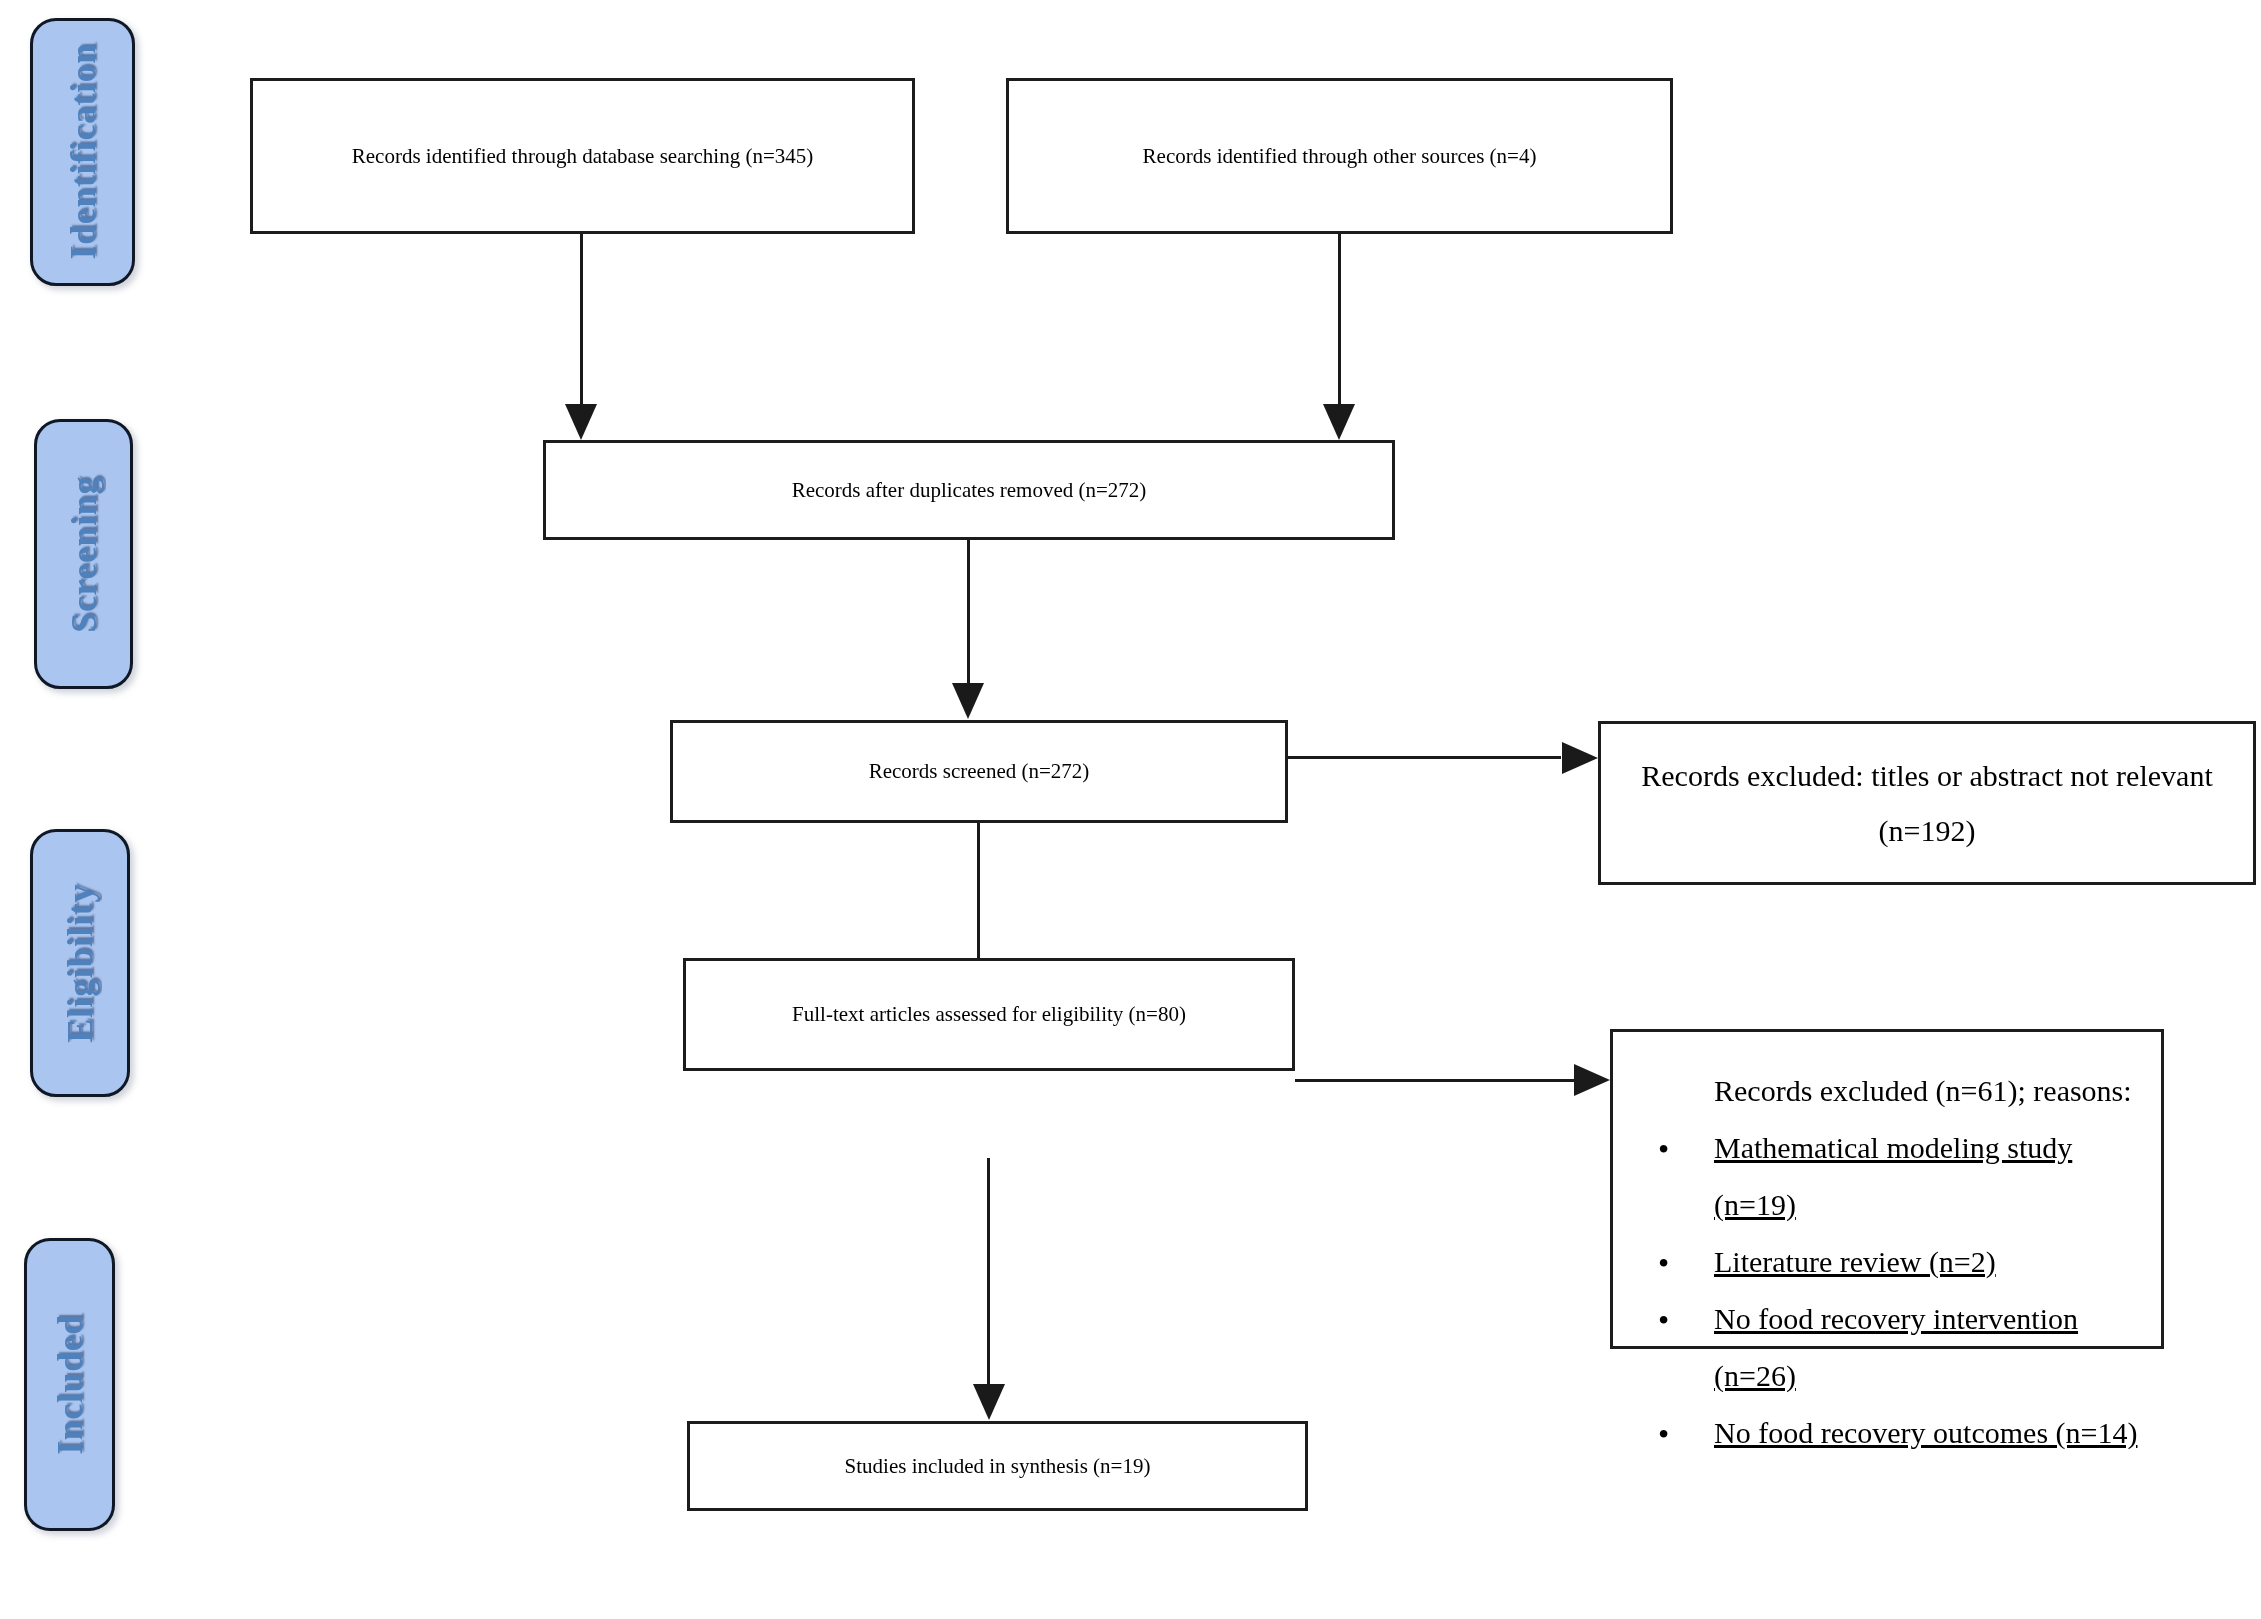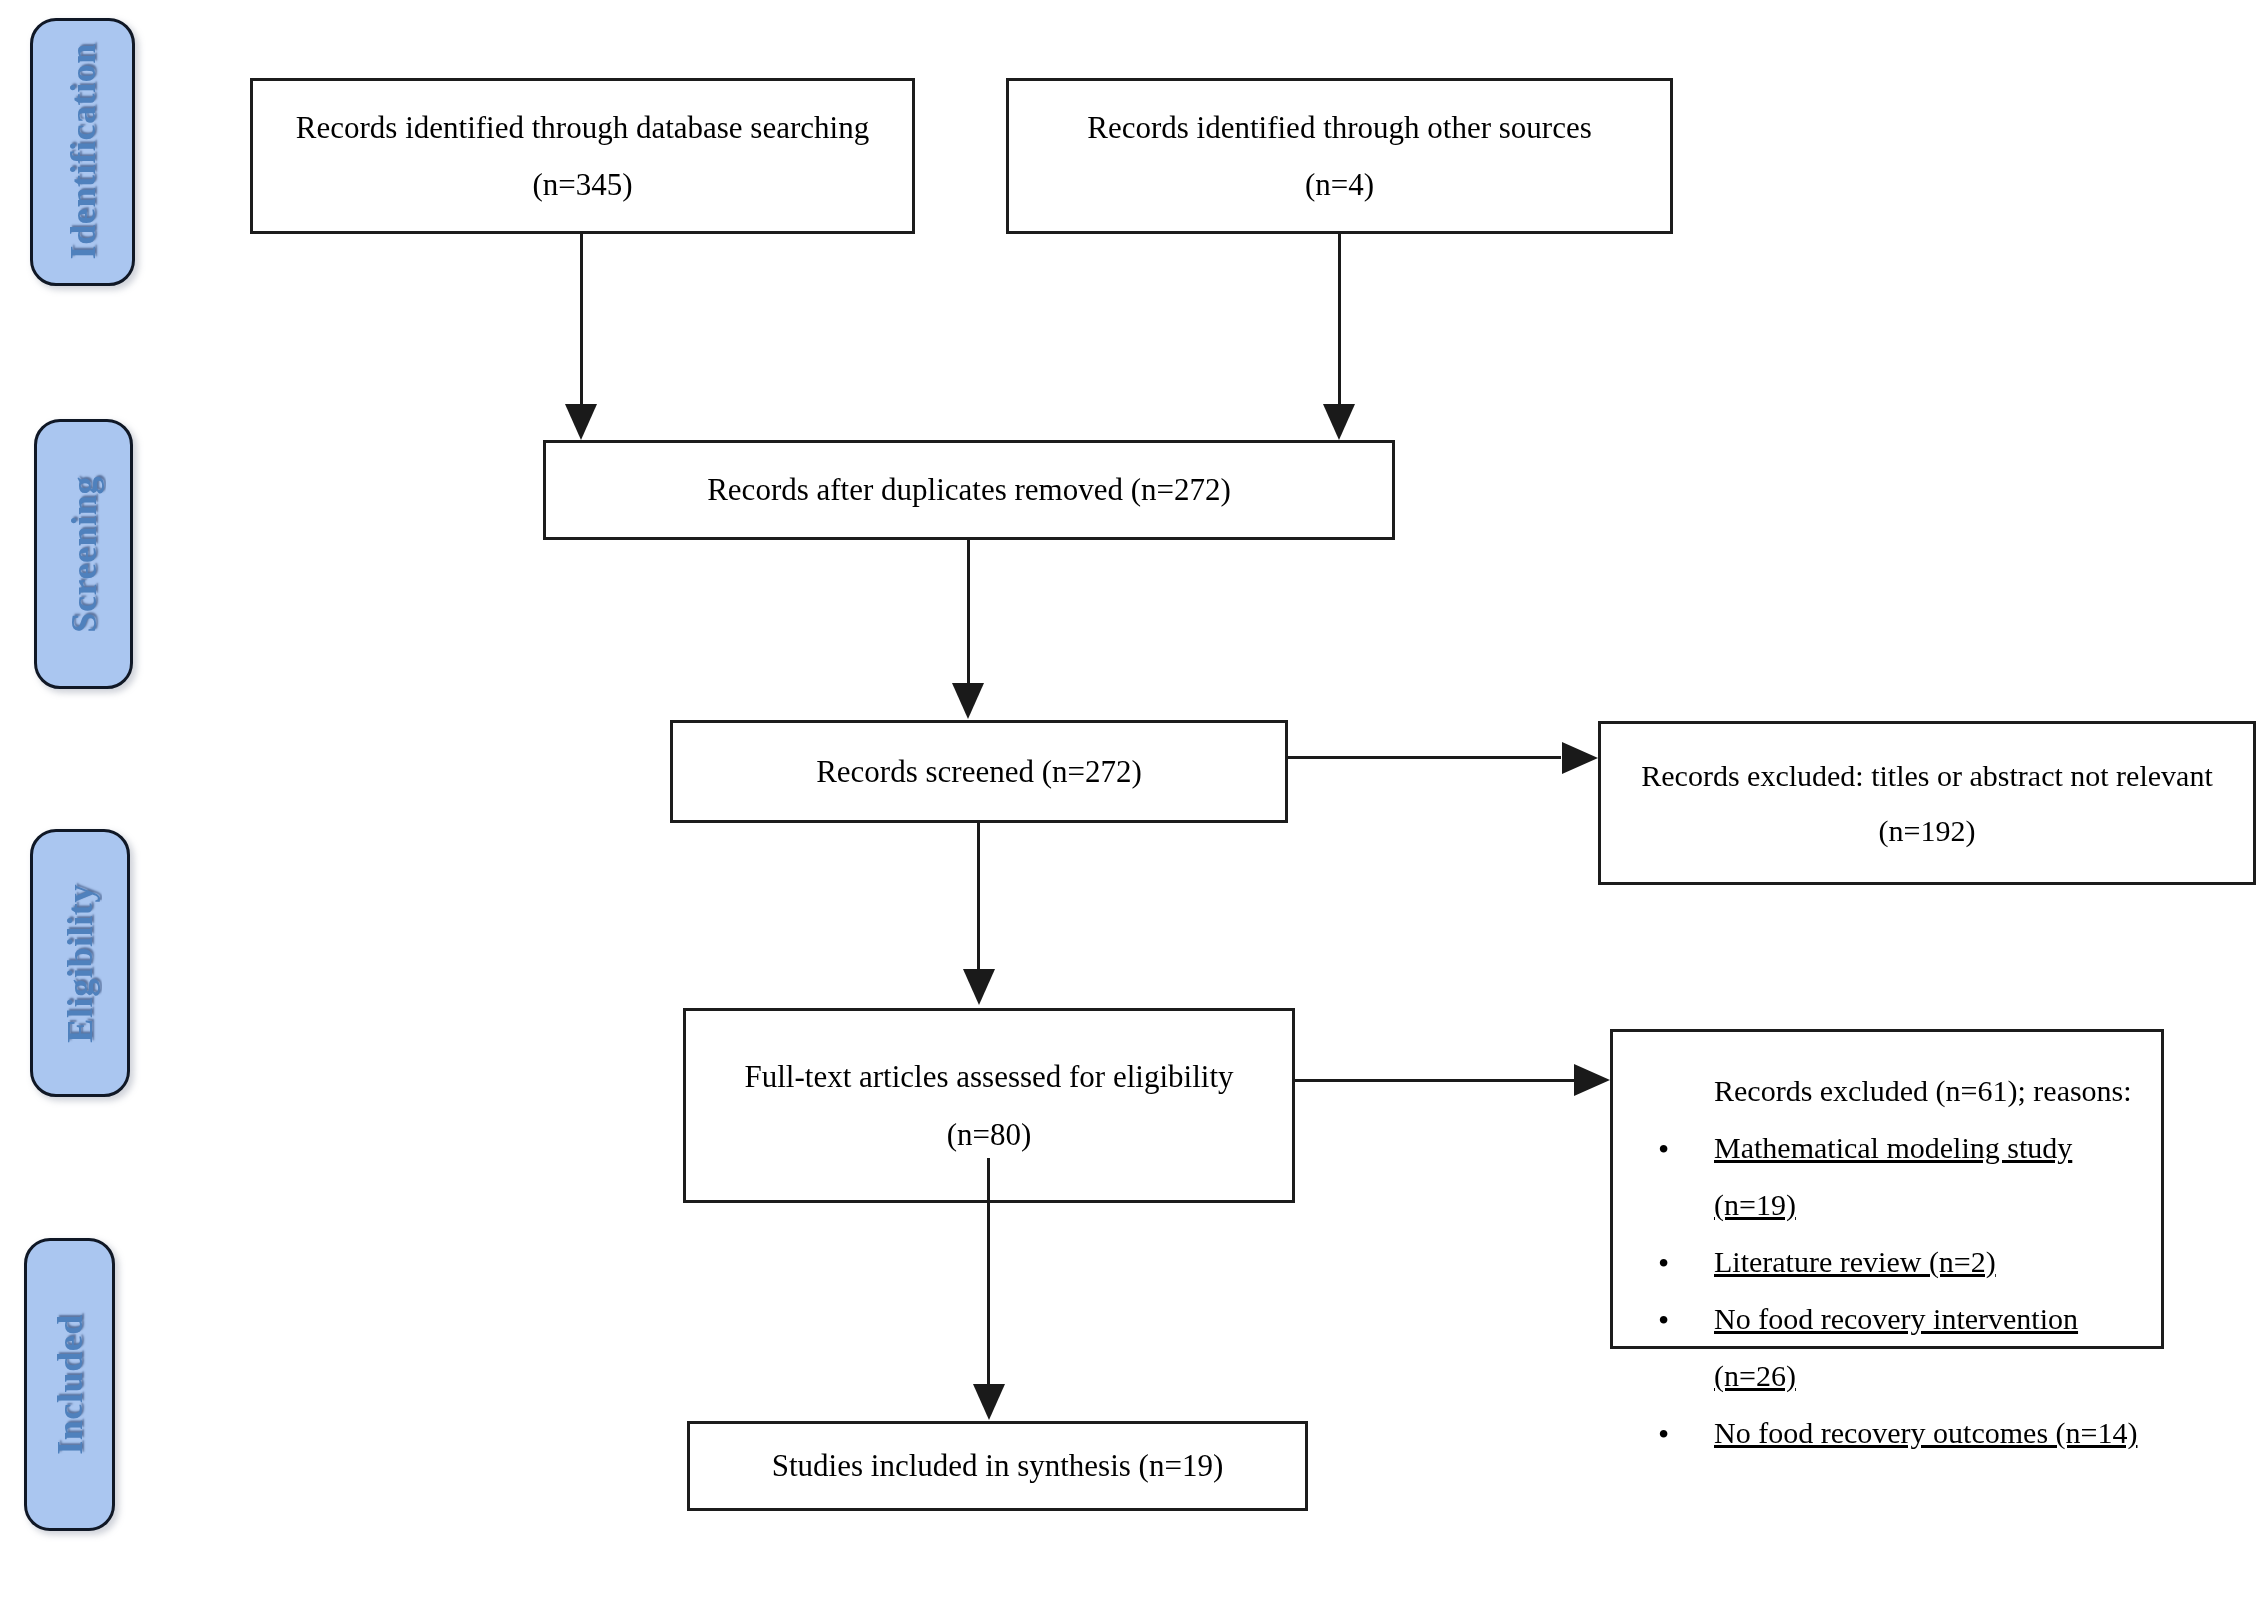--- a/index.html
+++ b/index.html
@@ -37,21 +37,21 @@
 
   
   .fbox{
     position:absolute;
     background:#fff;
     border:3.1px solid var(--box-border);
     display:flex;align-items:center;justify-content:center;
     text-align:center;
   }
   .fbox .box-text{
-    font-size:31px;
+    font-size:21px;
     line-height:1.85;
     padding:0 40px;
   }
   .fbox.small-text .box-text{font-size:30px;padding:0 28px;}
 
   
   .fbox.reasons-box{
     display:block;
     text-align:left;
     padding:30px 19px 19px 19px;
@@ -139,21 +139,21 @@
   <div class="hline" style="left:1288px;top:756px;width:273px;"></div>
   <div class="arrow-right" style="left:1562px;top:742px;"></div>
 
   <div class="fbox small-text" style="left:1598px;top:721px;width:658px;height:164px;">
     <span class="box-text">Records excluded: titles or abstract not relevant (n=192)</span>
   </div>
 
   <div class="vline" style="left:977px;top:823px;height:146px;"></div>
   <div class="arrow-down" style="left:963px;top:969px;"></div>
 
-  <div class="fbox" style="left:683px;top:1008px;width:612px;height:195px;">
+  <div class="fbox" style="left:683px;top:958px;width:612px;height:113px;">
     <span class="box-text">Full-text articles assessed for eligibility (n=80)</span>
   </div>
 
   <div class="hline" style="left:1295px;top:1079px;width:279px;"></div>
   <div class="arrow-right" style="left:1574px;top:1064px;"></div>
 
   <div class="fbox reasons-box" style="left:1610px;top:1029px;width:554px;height:320px;">
     <div class="reasons-heading">Records excluded (n=61); reasons:</div>
     <ul class="reasons-list">
       <li>Mathematical modeling study (n=19)</li>

